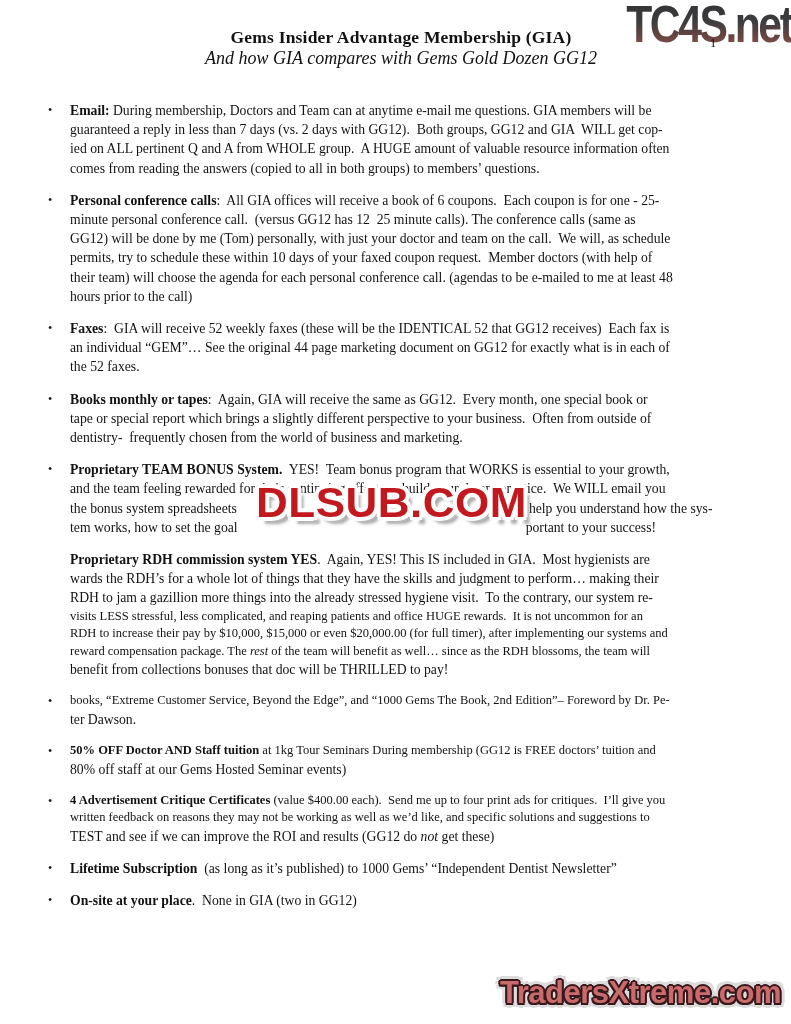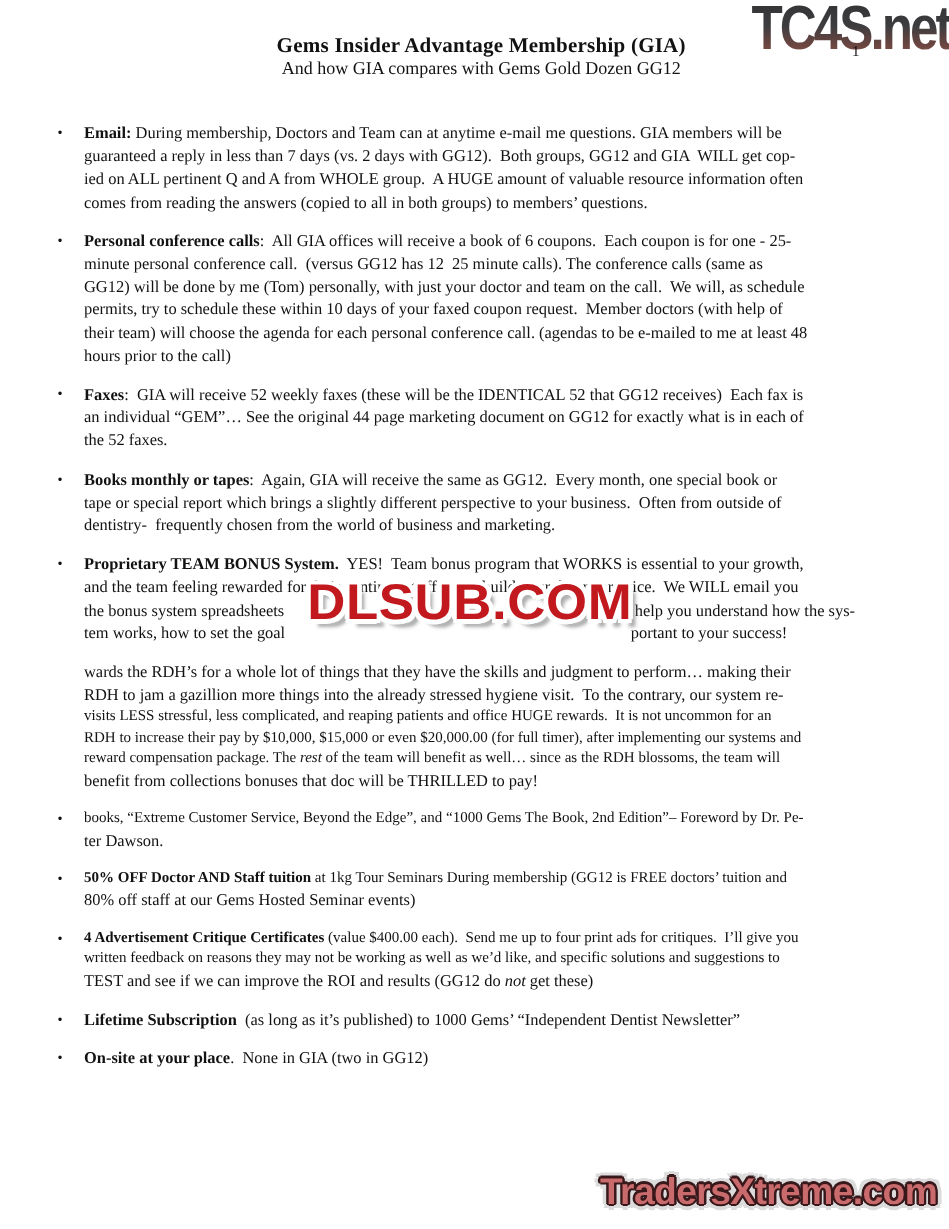--- a/index.html
+++ b/index.html
@@ -3,21 +3,21 @@
 <meta charset="utf-8">
 <style>
   html,body{margin:0;padding:0;}
   body{
     width:791px;height:1024px;background:#ffffff;position:relative;
     font-family:"Liberation Serif", serif;color:#121212;overflow:hidden;
   }
   .doc{padding:27px 34px 0 45px;position:relative;}
   .header{text-align:center;margin-bottom:32px;}
   .title{font-size:17.5px;font-weight:bold;line-height:21px;letter-spacing:0.2px;}
-  .subtitle{font-size:15px;line-height:21px;}
+  .subtitle{font-size:18px;font-style:italic;line-height:21px;}
   .para{display:flex;margin-bottom:13px;}
   .marker{flex:0 0 22px;width:22px;font-size:12px;line-height:19.2px;padding-left:3px;}
   .pcontent{flex:1;position:relative;}
   .line{font-size:13.7px;line-height:19.2px;white-space:pre;}
   .line.small{font-size:12.5px;line-height:17.5px;}
   .b{font-weight:bold;}
   .i{font-style:italic;}
   .gap{display:inline-block;height:1px;}
 
   
@@ -117,20 +117,21 @@
           <div class="line"><span class="b">Proprietary TEAM BONUS System.</span><span>  YES!  Team bonus program that WORKS is essential to your growth,</span></div>
           <div class="line"><span>and the team feeling rewarded for their continuing efforts to build your dream practice.  We WILL email you</span></div>
           <div class="line"><span>the bonus system spreadsheets</span><span class="gap" style="width: 292px;"></span><span>help you understand how the sys-</span></div>
           <div class="line"><span>tem works, how to set the goal</span><span class="gap" style="width: 288px;"></span><span>portant to your success!</span></div>
           <div class="dlsub" style="left: 186px; top: 22px;">DLSUB.COM</div>
         </div>
       </div>
       <div class="para">
         <span class="marker"></span>
         <div class="pcontent">
+          <div class="line"><span class="b">Proprietary RDH commission system YES</span><span>.  Again, YES! This IS included in GIA.  Most hygienists are</span></div>
           <div class="line"><span>wards the RDH’s for a whole lot of things that they have the skills and judgment to perform… making their</span></div>
           <div class="line"><span>RDH to jam a gazillion more things into the already stressed hygiene visit.  To the contrary, our system re-</span></div>
           <div class="line small"><span>visits LESS stressful, less complicated, and reaping patients and office HUGE rewards.  It is not uncommon for an</span></div>
           <div class="line small"><span>RDH to increase their pay by $10,000, $15,000 or even $20,000.00 (for full timer), after implementing our systems and</span></div>
           <div class="line small"><span>reward compensation package. The </span><span class=" i">rest</span><span> of the team will benefit as well… since as the RDH blossoms, the team will</span></div>
           <div class="line"><span>benefit from collections bonuses that doc will be THRILLED to pay!</span></div>
         </div>
       </div>
       <div class="para">
         <span class="marker">•</span>

